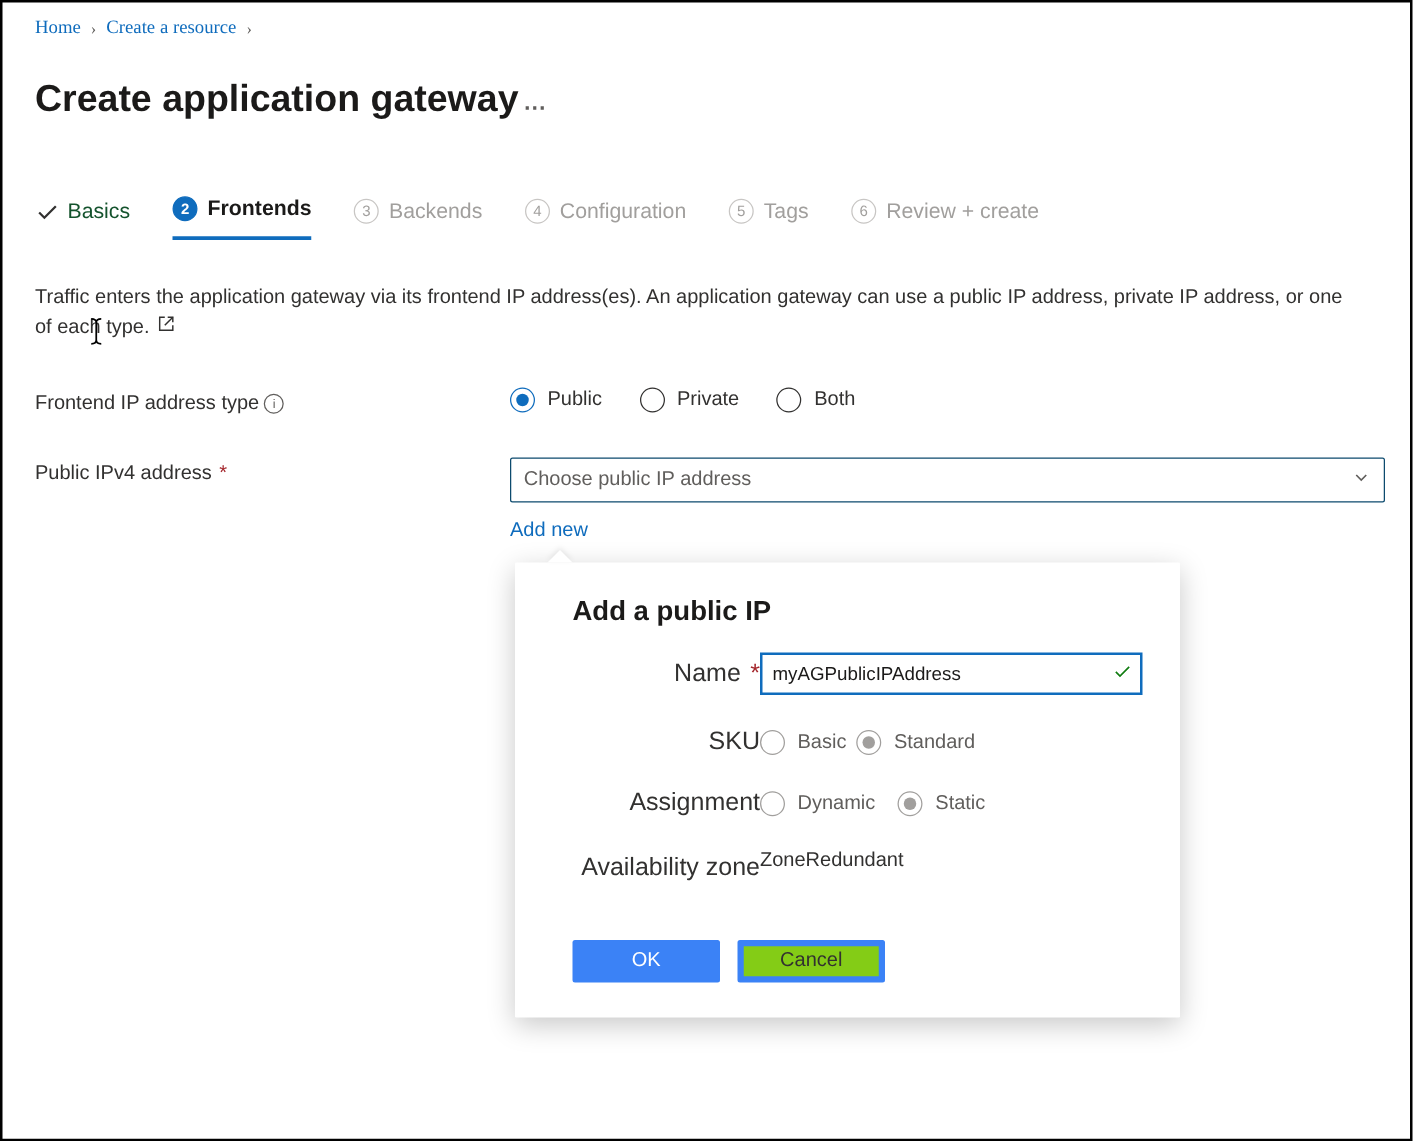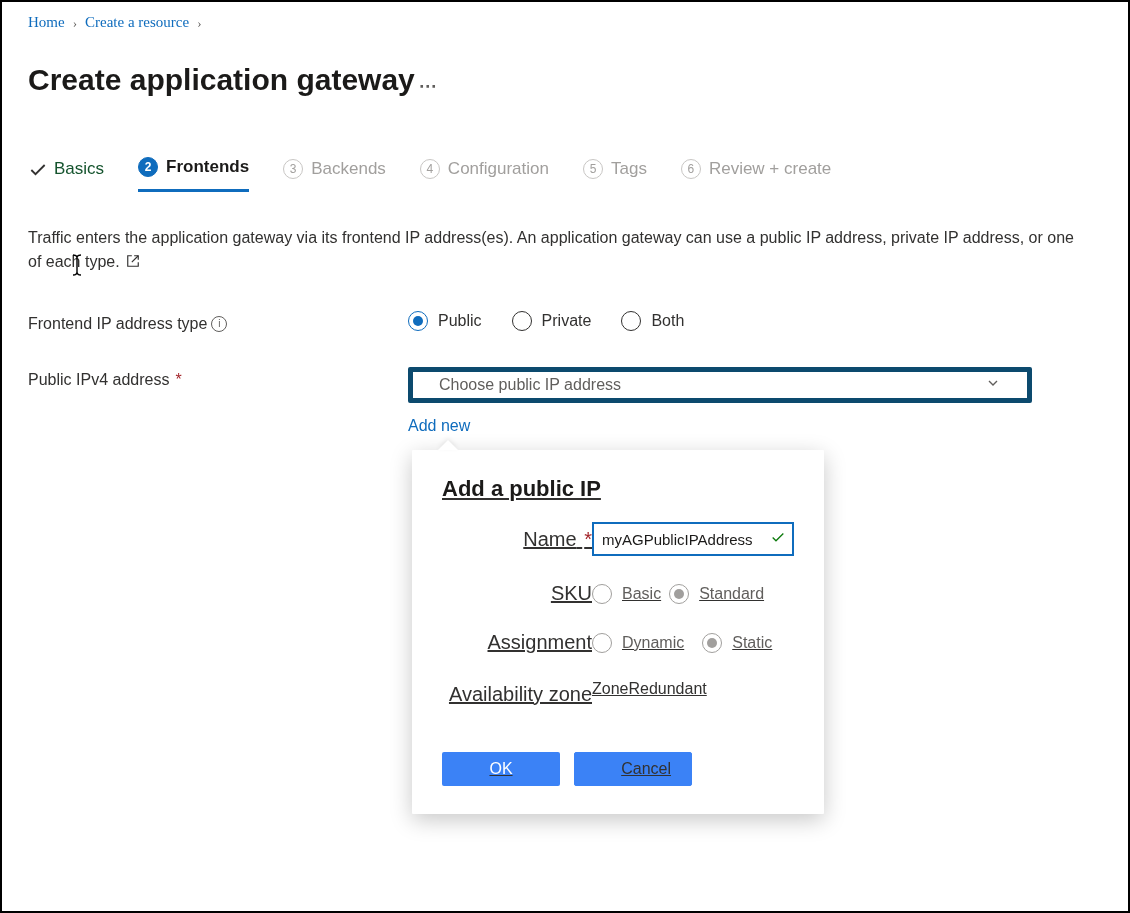--- a/index.html
+++ b/index.html
@@ -152,51 +152,50 @@
     position: absolute;
     top: 4px; left: 4px; right: 4px; bottom: 4px;
     border-radius: 50%;
     background: #0f6cbd;
   }
   .radio.disabled { cursor: default; }
   .radio.disabled .dot { border-color: #a19f9d; }
   .radio.disabled.selected .dot::after { background: #a19f9d; }
   .radio.disabled .rlabel { color: #605e5c; }
   .select-box {
-    width: 624px;
+    width: 700px;
     height: 36px;
-    border: 5px solid #0c4a6e;
+    border: 1px solid #0c4a6e;
     border-radius: 2px;
     display: flex;
     align-items: center;
     justify-content: space-between;
-    padding: 0 26px;
+    padding: 0 10px;
     font-size: 16px;
     color: #605e5c;
     cursor: pointer;
   }
   .select-box .chev-down svg { stroke: #605e5c; }
   .addnew-wrap { grid-column: 2; margin-top: -26px; }
   .addnew {
     color: #0f6cbd;
     font-size: 16px;
     cursor: pointer;
     display: inline-block;
     margin-top: 6px;
   }
   .popover {
     position: absolute;
     left: 410px;
     top: 448px;
-    width: 412px;
+    width: 532px;
     background: #fff;
     border-radius: 1px;
     box-shadow: 0 6px 22px rgba(0,0,0,0.22);
-    padding: 26px 30px 28px 30px;
-    text-decoration: underline;
+    padding: 26px 30px 28px 46px;
   }
   .popover::before {
     content: "";
     position: absolute;
     top: -10px;
     left: 26px;
     width: 0; height: 0;
     border-left: 10px solid transparent;
     border-right: 10px solid transparent;
     border-bottom: 10px solid #fff;
@@ -250,24 +249,23 @@
     border-radius: 2px;
     cursor: pointer;
     border: none;
     min-width: 118px;
   }
   .btn-primary {
     background: #3b82f6;
     color: #fff;
   }
   .btn-secondary {
-    background: #3b82f6;
+    background: #84cc16;
     color: #323130;
-    border: 1px solid #3b82f6;
-    text-align: right;
+    border: 5px solid #3b82f6;
   }
   .cursor-text {
     position: absolute;
     left: 70px;
     top: 252px;
     font-size: 18px;
     color: #000;
     pointer-events: none;
   }
 </style>

